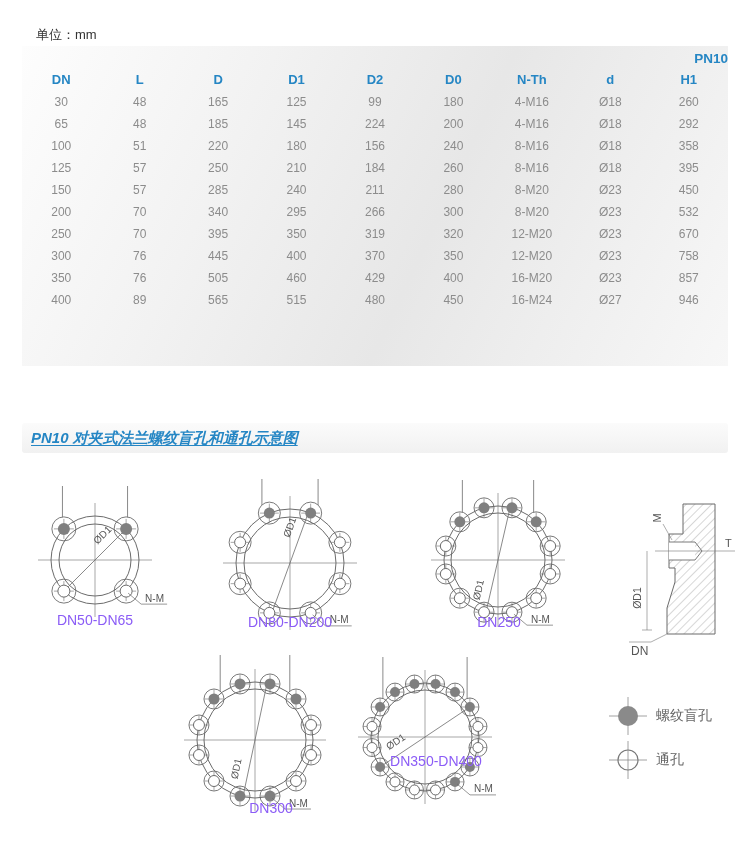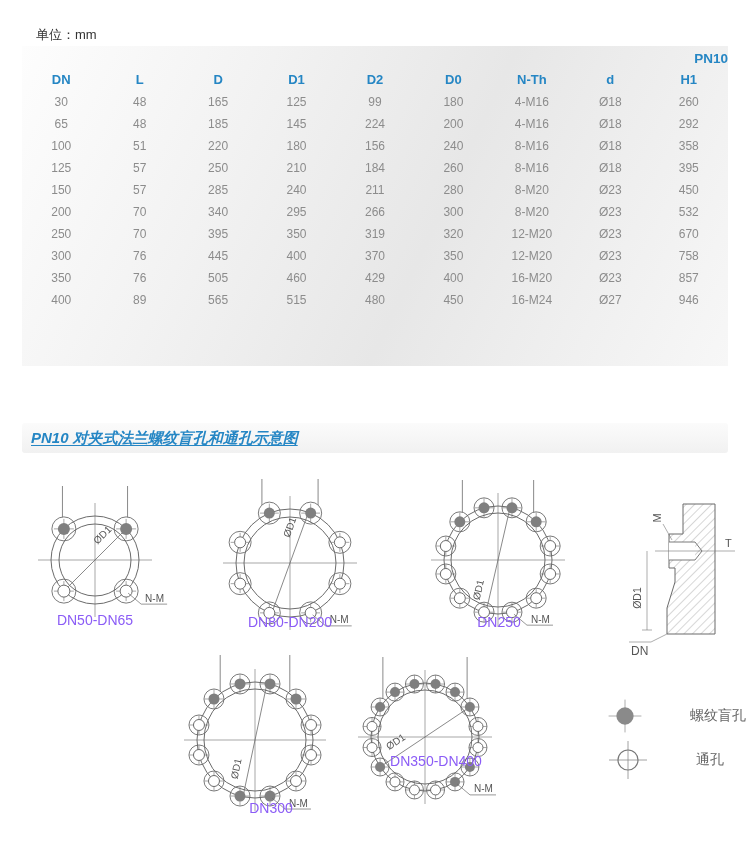--- a/index.html
+++ b/index.html
@@ -17,21 +17,21 @@
 
   .section-title-bar{position:absolute;left:22px;top:423px;width:706px;height:30px;border-radius:3px;
     background:linear-gradient(180deg,#fbfbfb 0%,#f1f1f1 100%);}
   .section-title{margin-left:9px;line-height:30px;font-size:15px;font-weight:700;color:var(--accent);
     text-decoration:underline;text-underline-offset:2px;font-style:italic;}
 
   .diagram{position:absolute;}
   .diagram-caption{position:absolute;transform:translateX(-50%);font-size:14px;color:#8b5cf6;white-space:nowrap;}
 
   .legend{position:absolute;left:606px;top:694px;width:140px;}
-  .legend-row{display:flex;align-items:center;height:44px;gap:40px;}
+  .legend-row{display:flex;align-items:center;height:44px;}
   .legend-label{font-size:14px;color:#666;margin-left:6px;white-space:nowrap;}
 
   svg text{font-family:"Liberation Sans",sans-serif;}
 </style>
 </head>
 <body>
 
 <div class="page">
 
   <div class="unit-label">单位：mm</div>

